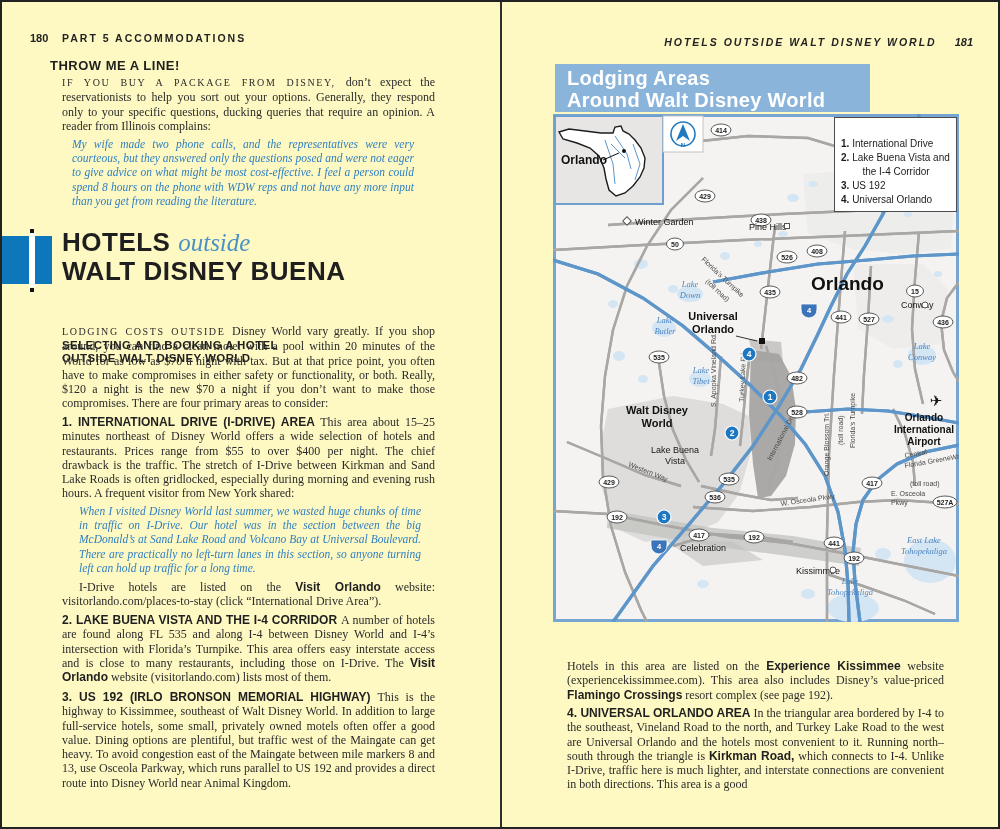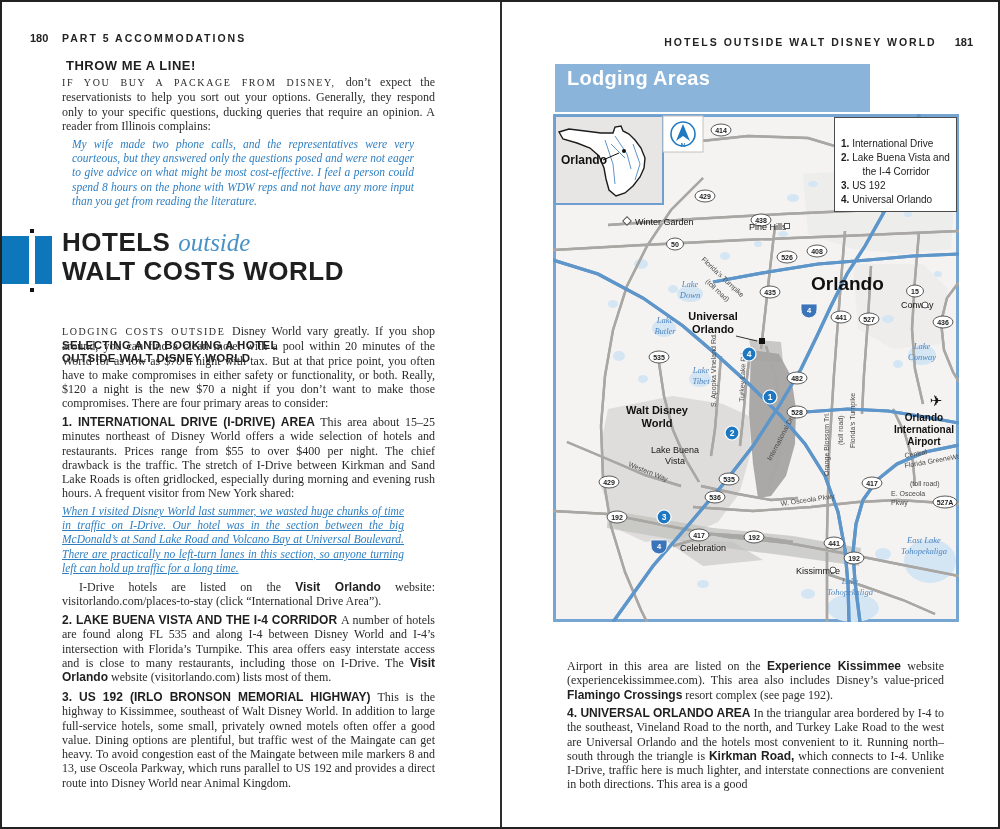--- a/index.html
+++ b/index.html
@@ -1,16 +1,16 @@
 <!DOCTYPE html>
 <html><head>
 <meta charset="utf-8">
 <style>
   html,body{margin:0;padding:0;background:#888;}
-  .spread{position:relative;width:1000px;height:829px;background:#ffffff;
+  .spread{position:relative;width:1000px;height:829px;background:#fef9c3;
     border:2px solid #222;box-sizing:border-box;overflow:hidden;
     font-family:"Liberation Serif",serif;color:#262626;}
   .gutter{position:absolute;left:498px;top:0;bottom:0;width:2px;background:#2e2e2e;}
   .abs{position:absolute;}
   
   .runhead{font-family:"Liberation Sans",sans-serif;font-weight:bold;font-size:10.5px;
     letter-spacing:2px;color:#232323;}
   .folio{font-family:"Liberation Sans",sans-serif;font-weight:bold;font-size:11px;color:#232323;}
   
   .body{font-size:12px;line-height:14.3px;text-align:justify;color:#2b2b2b;}
@@ -53,63 +53,64 @@
   .inset-city{font-size:12px;font-weight:bold;fill:#111;}
 </style>
 </head>
 <body>
 
 <div class="spread">
 
   <div class="abs folio" style="left:28px;top:30px;">180</div>
   <div class="abs runhead" style="left:60px;top:30px;">PART 5 ACCOMMODATIONS</div>
 
-  <div class="abs boxtitle" style="left:64px;top:56px;">THROW ME A LINE!</div>
+  <div class="abs boxtitle" style="left:48px;top:56px;">THROW ME A LINE!</div>
 
   <div class="abs body" style="left:60px;top:73px;width:373px;"><span class="sc">IF YOU BUY A PACKAGE FROM DISNEY, </span><span>don’t expect the reservationists to help you sort out your options. Generally, they respond only to your specific questions, ducking queries that require an opinion. A reader from Illinois complains:</span></div>
 
   <div class="abs quote" style="left:70px;top:135px;width:342px;">My wife made two phone calls, and the representatives were very courteous, but they answered only the questions posed and were not eager to give advice on what might be most cost-effective. I feel a person could spend 8 hours on the phone with WDW reps and not have any more input than you get from reading the literature.</div>
 
   <div class="tab-blue"></div>
   <div class="tab-dot" style="top:227px;"></div>
   <div class="tab-bar"></div>
   <div class="tab-dot" style="top:286px;"></div>
 
   <div class="abs chapter" style="left:60px;top:226px;">
     <span>HOTELS</span>
     <span class="it">outside</span><br>
-    <span>WALT COSTS WORLD</span>
+    <span>WALT DISNEY BUENA</span>
   </div>
 
   <div class="abs secthead" style="left:60px;top:289px;margin-top:48px;">
     <span>SELECTING AND BOOKING A HOTEL</span><br>
     <span>OUTSIDE WALT DISNEY WORLD</span>
   </div>
 
   <div class="abs body" style="left:60px;top:322px;width:373px;"><span class="sc">LODGING COSTS OUTSIDE </span><span>Disney World vary greatly. If you shop around, you can find a clean motel with a pool within 20 minutes of the World for as low as $70 a night with tax. But at that price point, you often have to make compromises in either safety or functionality, or both. Really, $120 a night is the new $70 a night if you don’t want to make those compromises. There are four primary areas to consider:</span></div>
 
   <div class="abs body" style="left:60px;top:413px;width:373px;"><span class="b">1. INTERNATIONAL DRIVE (I-DRIVE) AREA </span><span>This area about 15–25 minutes northeast of Disney World offers a wide selection of hotels and restaurants. Prices range from $55 to over $400 per night. The chief drawback is the traffic. The stretch of I-Drive between Kirkman and Sand Lake Roads is often gridlocked, especially during morning and evening rush hours. A frequent visitor from New York shared:</span></div>
 
-  <div class="abs quote" style="left:60px;top:502px;width:342px;text-decoration:underline;">When I visited Disney World last summer, we wasted huge chunks of time in traffic on I-Drive. Our hotel was in the section between the big McDonald’s at Sand Lake Road and Volcano Bay at Universal Boulevard. There are practically no left-turn lanes in this section, so anyone turning left can hold up traffic for a long time.</div>
+  <div class="abs quote" style="left:77px;top:502px;width:342px;">When I visited Disney World last summer, we wasted huge chunks of time in traffic on I-Drive. Our hotel was in the section between the big McDonald’s at Sand Lake Road and Volcano Bay at Universal Boulevard. There are practically no left-turn lanes in this section, so anyone turning left can hold up traffic for a long time.</div>
 
   <div class="abs body indent" style="left:60px;top:578px;width:373px;"><span>I-Drive hotels are listed on the </span><span class="b">Visit Orlando</span><span> website: visitorlando.com/places-to-stay (click “International Drive Area”).</span></div>
 
   <div class="abs body" style="left:60px;top:611px;width:373px;"><span class="b">2. LAKE BUENA VISTA AND THE I-4 CORRIDOR </span><span>A number of hotels are found along FL 535 and along I-4 between Disney World and I-4’s intersection with Florida’s Turnpike. This area offers easy interstate access and is close to many restaurants, including those on I-Drive. The </span><span class="b">Visit Orlando</span><span> website (visitorlando.com) lists most of them.</span></div>
 
   <div class="abs body" style="left:60px;top:688px;width:373px;"><span class="b">3. US 192 (IRLO BRONSON MEMORIAL HIGHWAY) </span><span>This is the highway to Kissimmee, southeast of Walt Disney World. In addition to large full-service hotels, some small, privately owned motels often offer a good value. Dining options are plentiful, but traffic west of the Maingate can get heavy. To avoid congestion east of the Maingate between mile markers 8 and 13, use Osceola Parkway, which runs parallel to US 192 and provides a direct route into Disney World near Animal Kingdom.</span></div>
 
   <div class="gutter"></div>
 
-  <div class="abs" style="right:25px;top:30px;white-space:nowrap;">
+  <div class="abs" style="right:25px;top:30px;white-space:nowrap;font-style:italic;">
     <span class="runhead">HOTELS OUTSIDE WALT DISNEY WORLD</span>
     <span class="folio" style="margin-left:14px;">181</span>
   </div>
 
   <div class="banner">
     <span>Lodging Areas</span><br>
+    <span>Around Walt Disney World</span>
   </div>
 
   <svg class="abs" style="left:551px;top:112px;" width="406" height="508" viewBox="0 0 406 508">
     <rect x="1.5" y="1.5" width="403" height="505" fill="#f4f3f1" stroke="#76a5d2" stroke-width="3"></rect>
 
     <g stroke="none">
       <path d="M250,60 L330,55 L380,70 L400,100 L398,135 L350,140 L300,135 L255,120 Z" fill="#e8e7e5" opacity="0.55"></path>
       <path d="M300,150 L370,150 L395,175 L390,230 L340,235 L305,215 Z" fill="#e8e7e5" opacity="0.45"></path>
       <path d="M55,295 L120,282 L170,290 L196,302 L198,338 L186,380 L165,408 L130,424 L92,428 L62,414 L48,372 L48,330 Z" fill="#d7d6d4" opacity="0.75"></path>
       <path d="M196,225 L228,228 L230,248 L200,246 Z" fill="#c9c8c6"></path>
@@ -319,16 +320,16 @@
   </svg>
 
   <div class="legend" id="legend">
       <div><span class="num">1. </span>International Drive</div>
       <div><span class="num">2. </span>Lake Buena Vista and</div>
       <div class="cont">the I-4 Corridor</div>
       <div><span class="num">3. </span>US 192</div>
       <div><span class="num">4. </span>Universal Orlando</div>
     </div>
 
-  <div class="abs body" style="left:565px;top:657px;width:377px;"><span>Airport in this area are listed on the </span><span class="b">Experience Kissimmee</span><span> website (experiencekissimmee.com). This area also includes Disney’s value-priced </span><span class="b">Flamingo Crossings</span><span> resort complex (see page 192).</span></div>
+  <div class="abs body" style="left:565px;top:657px;width:377px;"><span>Hotels in this area are listed on the </span><span class="b">Experience Kissimmee</span><span> website (experiencekissimmee.com). This area also includes Disney’s value-priced </span><span class="b">Flamingo Crossings</span><span> resort complex (see page 192).</span></div>
   <div class="abs body" style="left:565px;top:704px;width:377px;"><span class="b">4. UNIVERSAL ORLANDO AREA </span><span>In the triangular area bordered by I-4 to the southeast, Vineland Road to the north, and Turkey Lake Road to the west are Universal Orlando and the hotels most convenient to it. Running north–south through the triangle is </span><span class="b">Kirkman Road,</span><span> which connects to I-4. Unlike I-Drive, traffic here is much lighter, and interstate connections are convenient in both directions. This area is a good</span></div>
 
 </div>
 
 </body></html>

